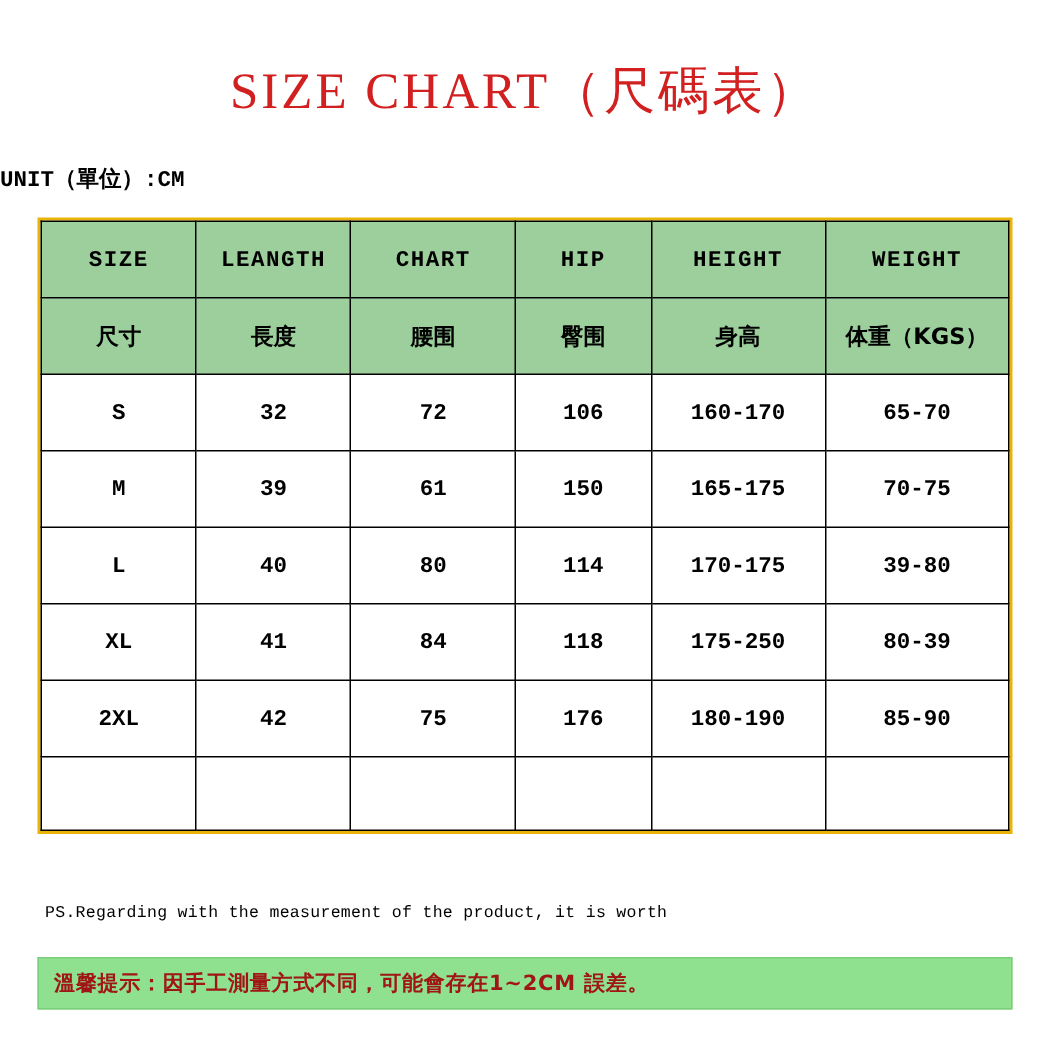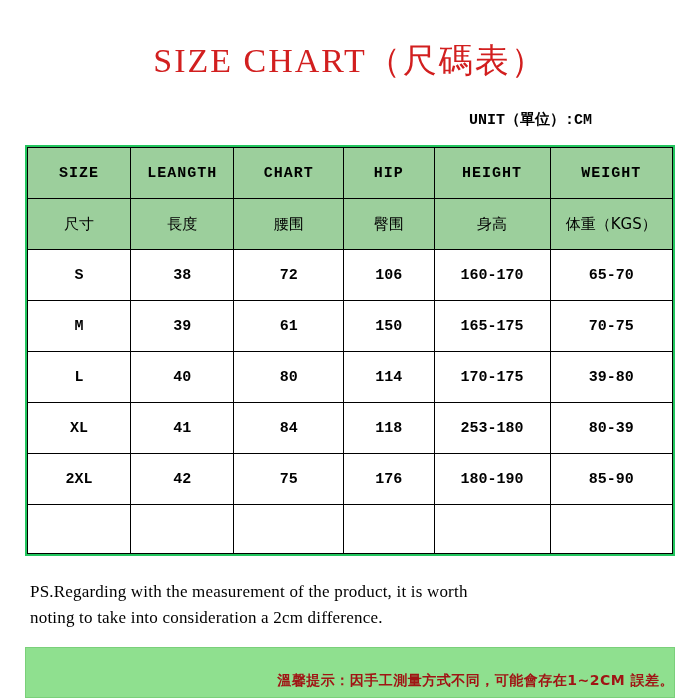--- a/index.html
+++ b/index.html
@@ -24,31 +24,31 @@
     text-align: center;
     font-family: "Liberation Serif", serif;
     font-size: 34px;
     letter-spacing: 2px;
     color: #d21f1f;
     margin: 0;
     padding-top: 38px;
     font-weight: normal;
   }
   .unit-line {
-    text-align: right;
+    text-align: left;
     font-family: "Liberation Mono", monospace;
     font-size: 15px;
     font-weight: bold;
     color: #000;
     padding-right: 108px;
     margin-top: 26px;
   }
   .table-wrap {
     margin: 16px 25px 0 25px;
-    border: 2px solid #22c55e;
+    border: 2px solid #eab308;
     box-sizing: border-box;
   }
   table.size-chart {
     border-collapse: collapse;
     width: 100%;
     table-layout: fixed;
   }
   table.size-chart td {
     border: 1px solid #000;
     height: 50px;
@@ -61,55 +61,54 @@
     padding: 0;
   }
   table.size-chart tr.head-en td {
     background: #9ccf9c;
     letter-spacing: 1px;
   }
   table.size-chart tr.head-cn td {
     background: #9ccf9c;
     font-family: "DejaVu Sans", sans-serif;
     font-size: 15px;
-    font-weight: normal;
+    font-weight: bold;
   }
   table.size-chart tr.data td {
     background: #ffffff;
   }
   table.size-chart tr.empty td {
     background: #ffffff;
     height: 48px;
   }
   .col-0 { width: 16%; }
   .col-1 { width: 16%; }
   .col-2 { width: 17%; }
   .col-3 { width: 14%; }
   .col-4 { width: 18%; }
   .col-5 { width: 19%; }
   .ps-note {
-    margin: 23px 30px 0 30px;
-    font-family: Liberation Serif, serif;
-    font-size: 17px;
+    margin: 40px 30px 0 30px;
+    font-family: Liberation Mono, monospace;
+    font-size: 11px;
     line-height: 26px;
     color: #000;
     letter-spacing: 0.2px;
   }
   .cn-banner {
     margin: 16px 25px 0 25px;
     background: #8fe08f;
     border: 1px solid #7ad07a;
     font-family: "DejaVu Sans", sans-serif;
     font-size: 14px;
     font-weight: bold;
     color: #a01515;
-    padding: 24px 0 7px 10px;
+    padding: 8px 0 7px 10px;
     box-sizing: border-box;
     letter-spacing: 0.5px;
-    text-align: right;
   }
 </style>
 </head>
 <body>
 
 <div class="page">
 
   <h1 class="title">SIZE  CHART（尺碼表）</h1>
 
   <div class="unit-line">UNIT（單位）:CM</div>
@@ -129,21 +128,21 @@
           <td class="col-0">尺寸</td>
           <td class="col-1">長度</td>
           <td class="col-2">腰围</td>
           <td class="col-3">臀围</td>
           <td class="col-4">身高</td>
           <td class="col-5">体重（KGS）</td>
         </tr>
 
         <tr class="data">
           <td class="col-0">S</td>
-          <td class="col-1">38</td>
+          <td class="col-1">32</td>
           <td class="col-2">72</td>
           <td class="col-3">106</td>
           <td class="col-4">160-170</td>
           <td class="col-5">65-70</td>
         </tr>
         <tr class="data">
           <td class="col-0">M</td>
           <td class="col-1">39</td>
           <td class="col-2">61</td>
           <td class="col-3">150</td>
@@ -156,21 +155,21 @@
           <td class="col-2">80</td>
           <td class="col-3">114</td>
           <td class="col-4">170-175</td>
           <td class="col-5">39-80</td>
         </tr>
         <tr class="data">
           <td class="col-0">XL</td>
           <td class="col-1">41</td>
           <td class="col-2">84</td>
           <td class="col-3">118</td>
-          <td class="col-4">253-180</td>
+          <td class="col-4">175-250</td>
           <td class="col-5">80-39</td>
         </tr>
         <tr class="data">
           <td class="col-0">2XL</td>
           <td class="col-1">42</td>
           <td class="col-2">75</td>
           <td class="col-3">176</td>
           <td class="col-4">180-190</td>
           <td class="col-5">85-90</td>
         </tr>
@@ -182,18 +181,17 @@
           <td class="col-3"></td>
           <td class="col-4"></td>
           <td class="col-5"></td>
         </tr>
       </tbody>
     </table>
   </div>
 
   <div class="ps-note">
     <div>PS.Regarding with the measurement of the product, it is worth</div>
-    <div>noting to take into consideration a 2cm difference.</div>
   </div>
 
   <div class="cn-banner">溫馨提示：因手工測量方式不同，可能會存在1~2CM 誤差。</div>
 
 </div>
 
 </body></html>

